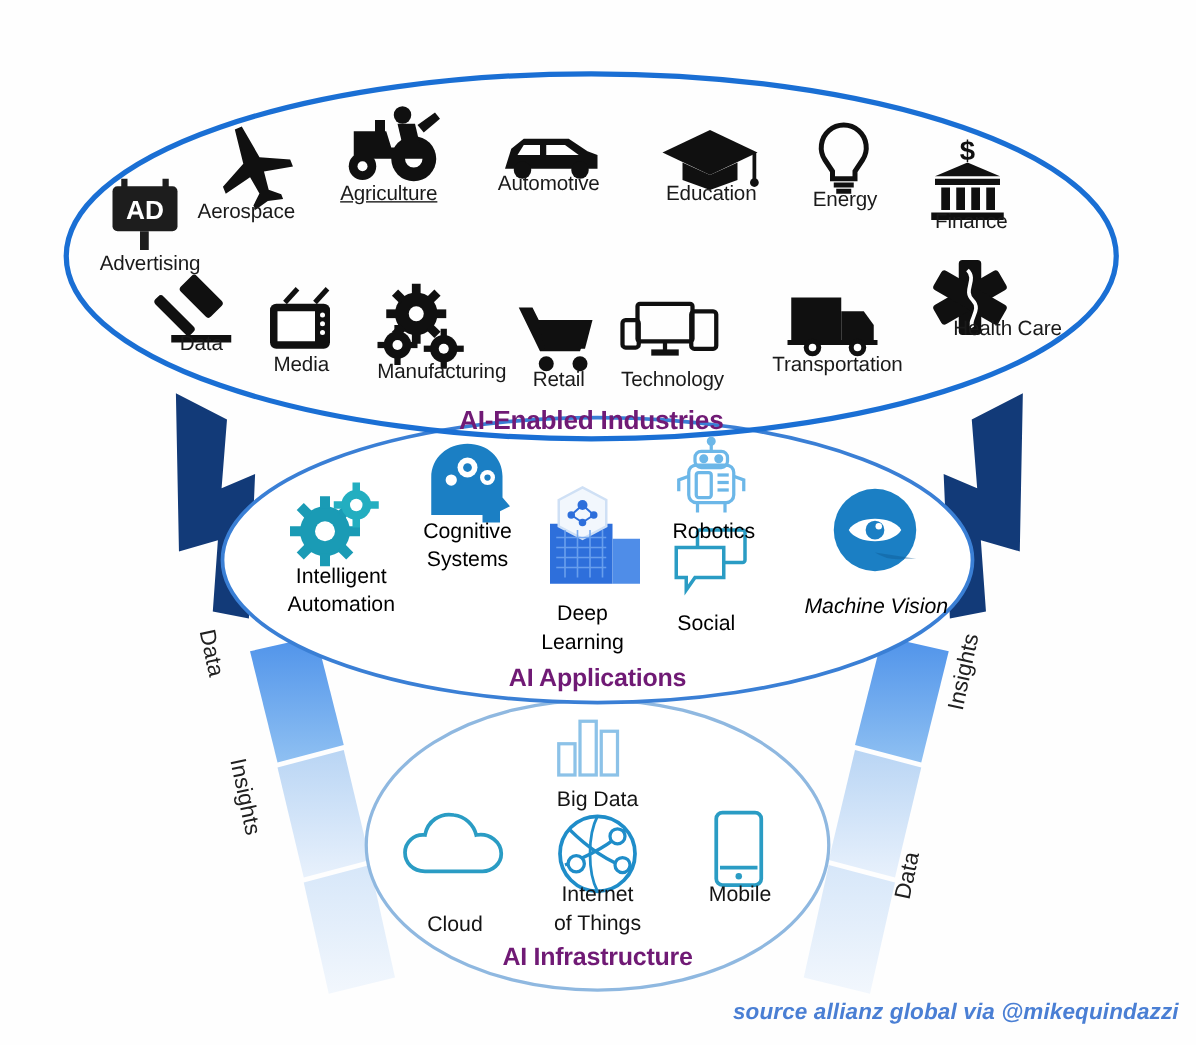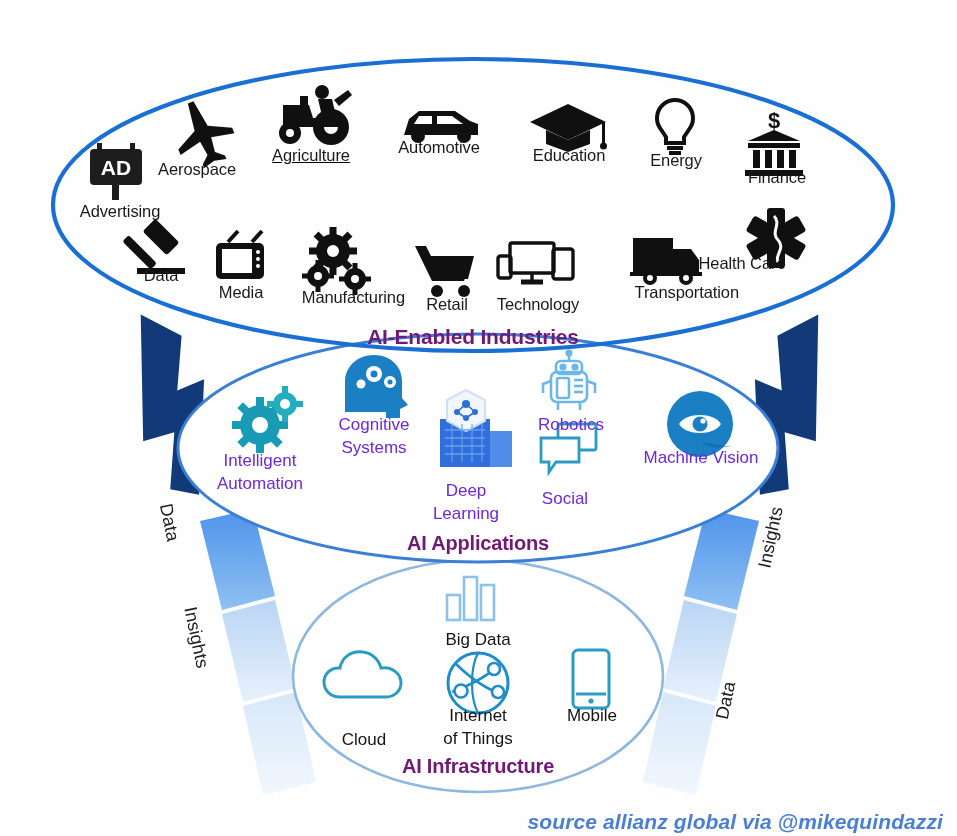--- a/index.html
+++ b/index.html
@@ -35,21 +35,21 @@
   
   .ind .lbl{
     font-size:16.5px;
     letter-spacing:-0.1px;
     color:#1a1a1a;
   }
   
   .app .lbl{
     font-size:17px;
     line-height:21px;
-    color:#6d28d9;
+    color:#000000;
   }
   
   .inf .lbl{
     font-size:17px;
     line-height:21px;
     color:#141414;
   }
   .tier-title{
     position:absolute;
     font-weight:bold;
@@ -64,22 +64,22 @@
   .flow-label{
     position:absolute;
     font-size:18px;
     color:#202020;
     white-space:nowrap;
     transform-origin:center center;
   }
   #source-note{
     position:absolute;
     right:14px;
-    bottom:2px;
-    font-size:21px;
+    bottom:16px;
+    font-size:18px;
     font-weight:bold;
     font-style:italic;
     color:#4a7fd4;
     white-space:nowrap;
     letter-spacing:0.1px;
   }
   .lbl2{ display:block; }
 </style>
 </head>
 <body>
@@ -418,48 +418,48 @@
   </div>
   <div class="node ind" style="left:273px; top:286px; width:132px;align-items:flex-end;">
     <span class="lbl">Manufacturing</span>
   </div>
   <div class="node ind" style="left:413px; top:293px; width:68px;">
     <span class="lbl">Retail</span>
   </div>
   <div class="node ind" style="left:483px; top:293px; width:110px;">
     <span class="lbl">Technology</span>
   </div>
-  <div class="node ind" style="left:601px; top:281px; width:138px;align-items:flex-end;">
+  <div class="node ind" style="left:601px; top:281px; width:138px;">
     <span class="lbl">Transportation</span>
   </div>
-  <div class="node ind" style="left:688px; top:252px; width:108px;align-items:center;">
+  <div class="node ind" style="left:752px; top:252px; width:108px;align-items:center;">
     <span class="lbl">Health Care</span>
   </div>
 
   <div class="tier-title" id="title-industries" style="left:338px; top:325px; width:270px;">AI-Enabled Industries</div>
 
-  <div class="node app" style="left:195px; top:448px; width:130px;">
+  <div class="node app" style="left:208px; top:448px; width:130px;">
     <span class="lbl">Intelligent</span>
     <span class="lbl lbl2">Automation</span>
   </div>
   <div class="node app" style="left:318px; top:412px; width:112px;">
     <span class="lbl">Cognitive</span>
     <span class="lbl lbl2">Systems</span>
   </div>
   <div class="node app" style="left:418px; top:478px; width:96px;">
     <span class="lbl">Deep</span>
     <span class="lbl lbl2">Learning</span>
   </div>
   <div class="node app" style="left:523px; top:412px; width:96px;justify-content:flex-end;">
     <span class="lbl">Robotics</span>
   </div>
   <div class="node app" style="left:525px; top:486px; width:80px;">
     <span class="lbl">Social</span>
   </div>
-  <div class="node app" style="left:633px; top:445px; width:136px;">
+  <div class="node app" style="left:633px; top:472px; width:136px;font-style:italic;">
     <span class="lbl">Machine Vision</span>
   </div>
 
   <div class="tier-title" id="title-applications" style="left:378px; top:532px; width:200px;">AI Applications</div>
 
   <div class="node inf" style="left:425px; top:627px; width:106px;">
     <span class="lbl">Big Data</span>
   </div>
   <div class="node inf" style="left:325px; top:703px; width:78px;margin-top:24px;">
     <span class="lbl">Cloud</span>

